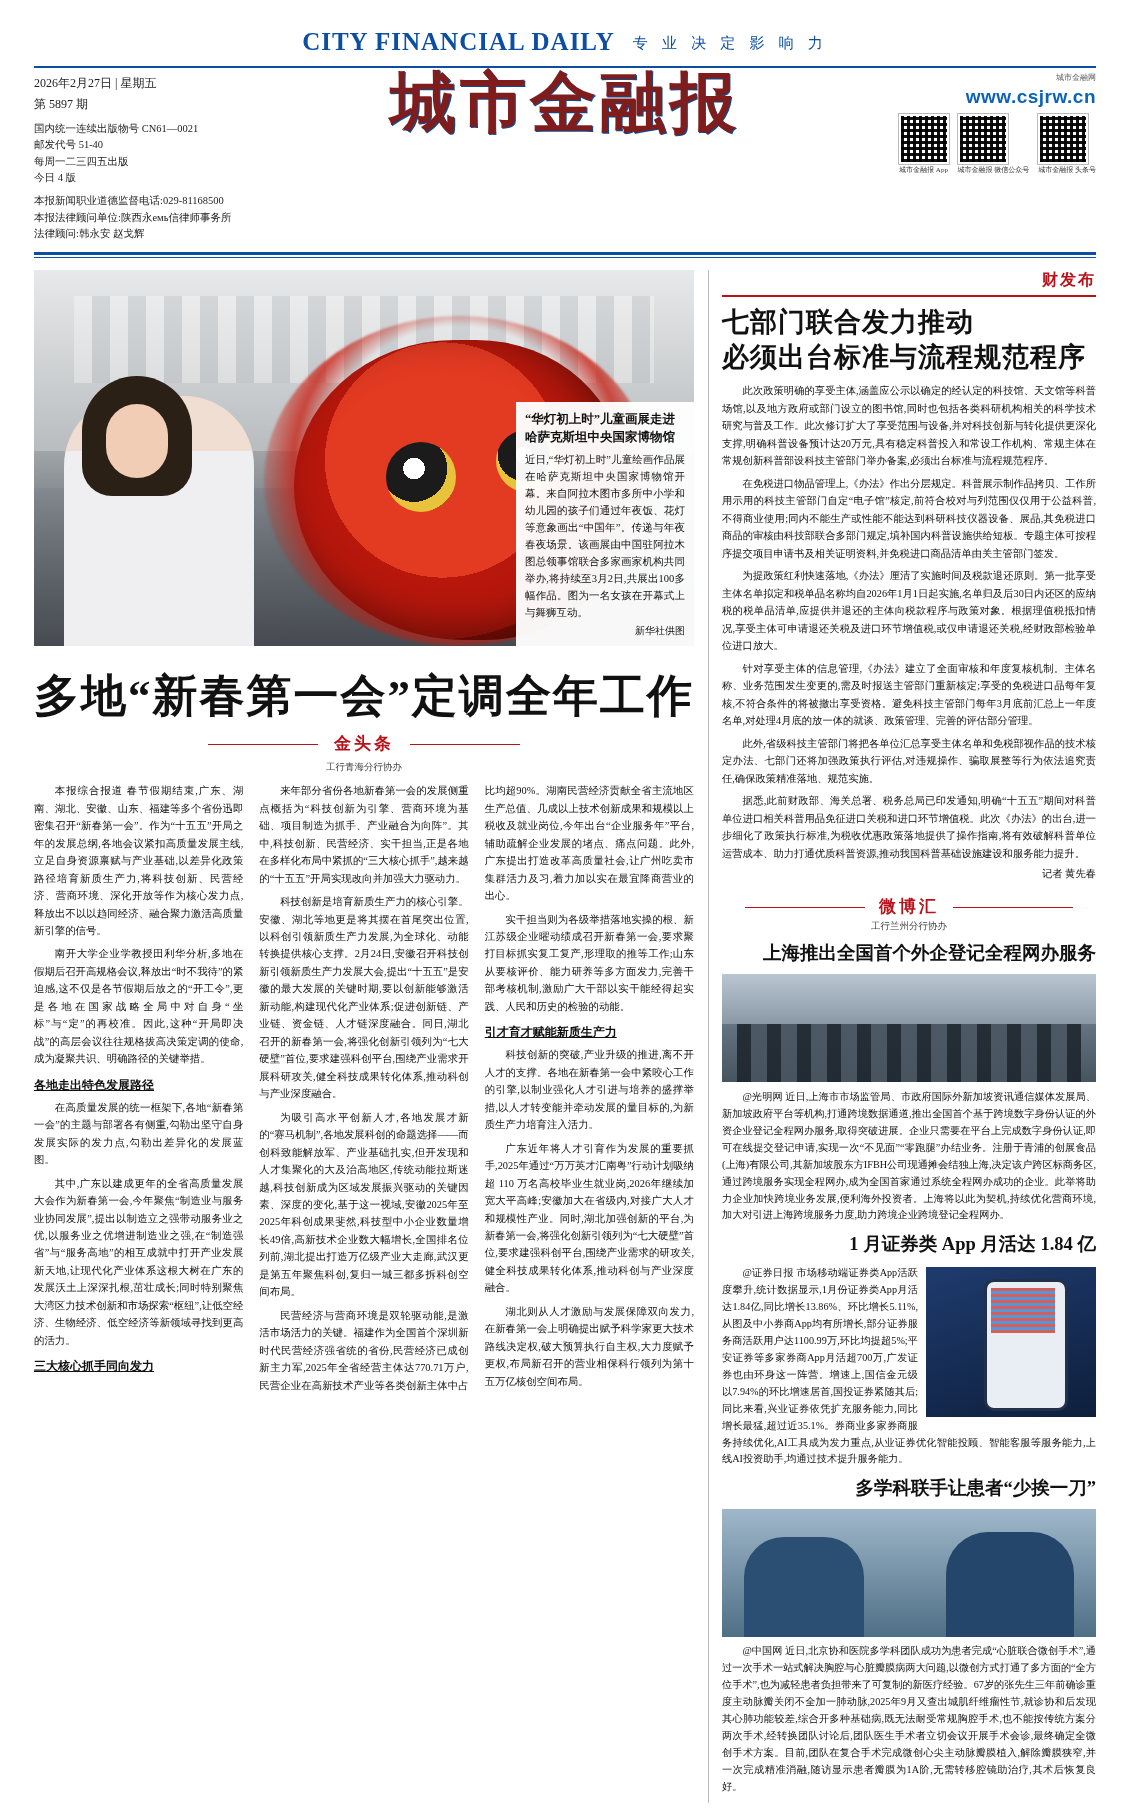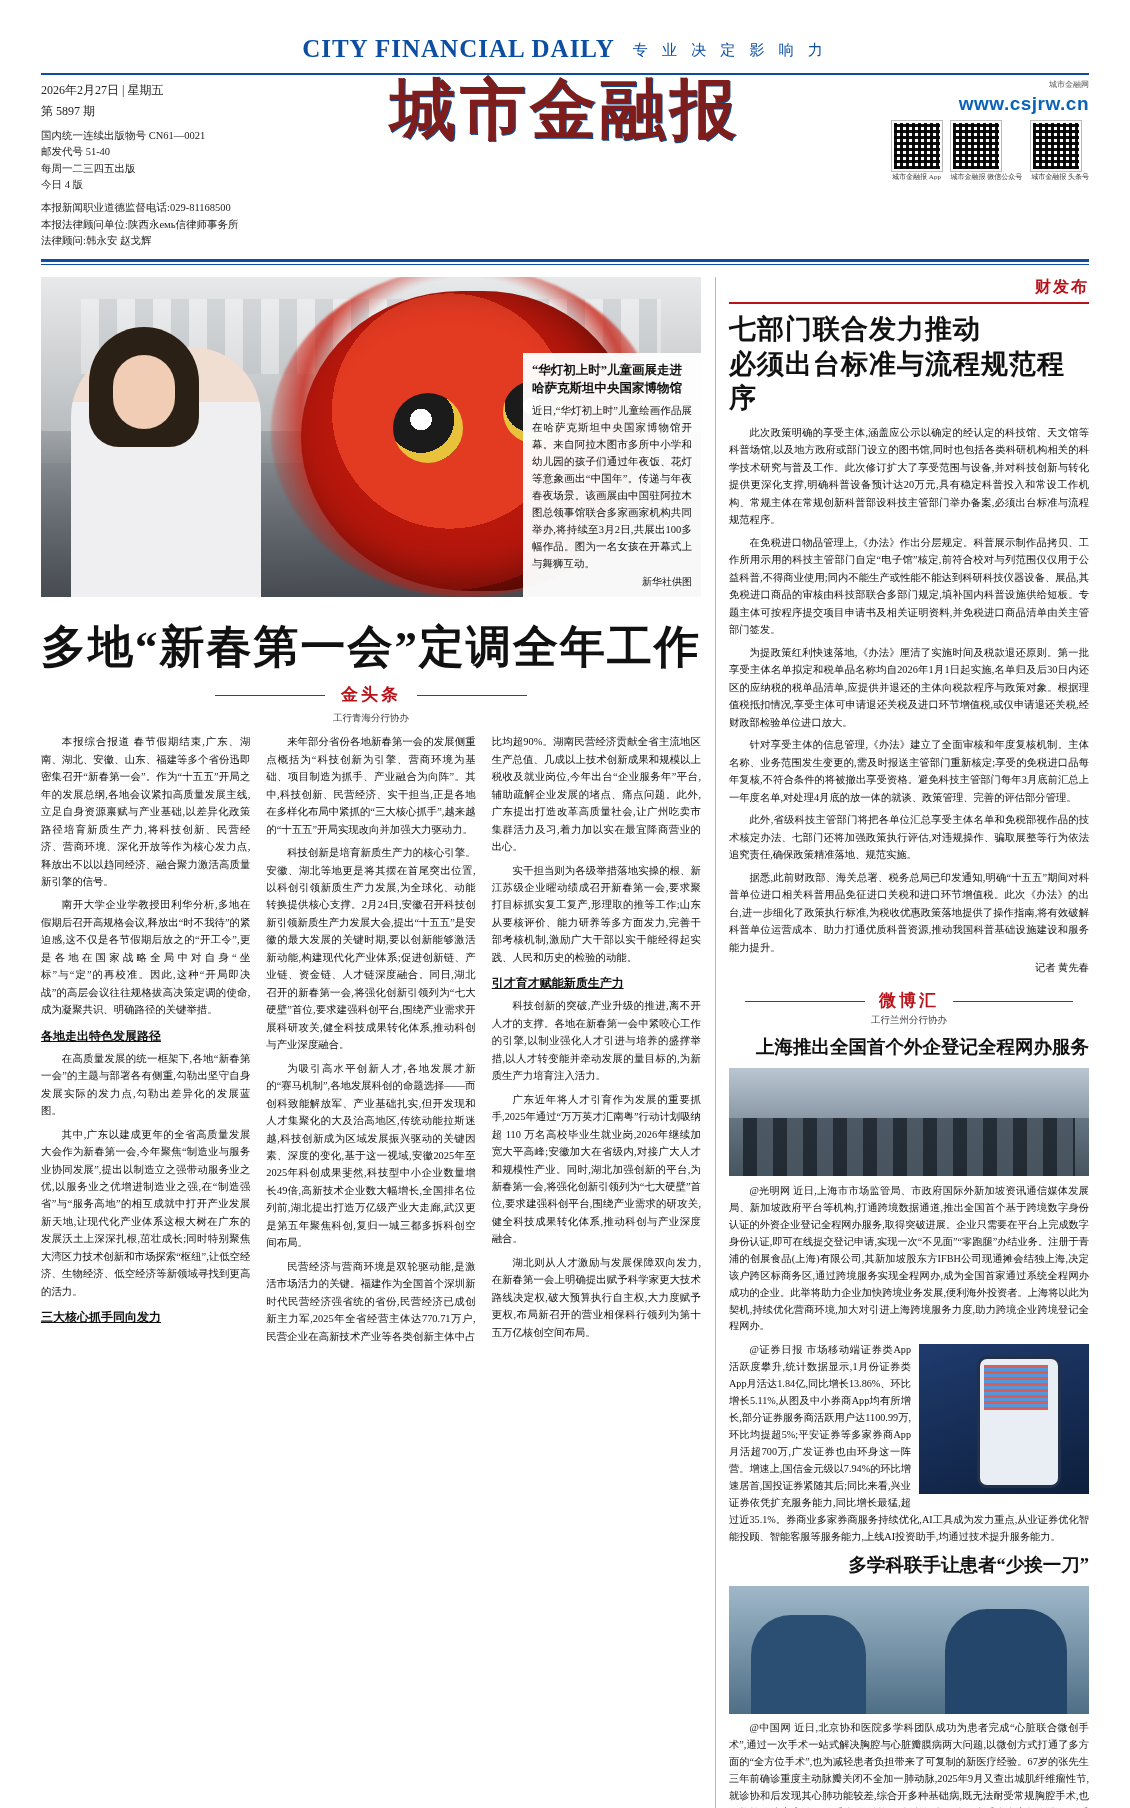--- a/index.html
+++ b/index.html
@@ -1,17 +1,17 @@
 <!DOCTYPE html>
 <html><head>
 <meta charset="utf-8">
 <style>
   html,body{margin:0;padding:0;background:#ffffff;}
   body{width:1130px;height:1808px;font-family:"Liberation Serif",serif;color:#111;}
-  .page{position:relative;width:1130px;height:1808px;background:#fff;padding:7px;box-sizing:border-box;}
+  .page{position:relative;width:1130px;height:1808px;background:#fff;padding:0;box-sizing:border-box;}
 
   
   .masthead{position:relative;padding:28px 34px 0 34px;}
   .mast-top{display:flex;align-items:flex-start;justify-content:center;position:relative;height:34px;}
   .mast-eng{font-family:"Liberation Serif",serif;font-size:25px;letter-spacing:1px;color:#0b4ea2;font-weight:700;}
   .mast-slogan{font-family:Liberation Sans, sans-serif;font-size:15px;color:#0b4ea2;letter-spacing:5px;margin-left:18px;padding-top:6px;}
   .mast-rule{border-top:2px solid #0b4ea2;margin:4px 0 0 0;}
   .mast-body{display:flex;justify-content:space-between;align-items:flex-start;}
   .mast-left{width:250px;font-size:10.5px;line-height:1.55;color:#222;padding-top:6px;}
   .mast-left .dateline{font-size:12px;margin-bottom:2px;}
@@ -32,21 +32,21 @@
   .qr-cap{font-size:7px;color:#333;line-height:1.25;margin-top:2px;}
   .mast-rule2{border-top:3px solid #0b4ea2;margin:10px 34px 0 34px;}
   .mast-rule3{border-top:1px solid #0b4ea2;margin:2px 34px 0 34px;}
 
   
   .content{display:flex;padding:12px 34px 0 34px;gap:14px;}
   .col-left{width:660px;}
   .col-right{width:388px;border-left:1px solid #bbb;padding-left:13px;}
 
   
-  .photo-wrap{position:relative;width:660px;height:320px;overflow:hidden;background:#14b8a6;}
+  .photo-wrap{position:relative;width:660px;height:376px;overflow:hidden;background:#14b8a6;}
   .photo-bg{position:absolute;inset:0;background:
      linear-gradient(175deg,#cfd3d6 0%,#b6bcc0 30%,#9aa1a6 60%,#7d848a 100%);}
   .hall{position:absolute;left:0;top:0;width:100%;height:58%;
      background:linear-gradient(180deg,#e8e9ea 0%,#c9ccce 55%,#aeb3b6 100%);}
   .hall:before{content:"";position:absolute;left:6%;top:12%;width:88%;height:40%;
      background:repeating-linear-gradient(90deg,rgba(255,255,255,.55) 0 18px,rgba(180,186,190,.5) 18px 36px);opacity:.6;}
   .crowd{position:absolute;left:0;bottom:0;width:100%;height:52%;
      background:linear-gradient(180deg,rgba(90,96,102,.25),rgba(60,64,70,.85));}
   .person{position:absolute;left:30px;bottom:0;width:190px;height:250px;
      background:linear-gradient(180deg,#f1ded2 0 22%,#efeff1 22% 100%);border-radius:70px 70px 0 0;}
@@ -230,20 +230,21 @@
 
       <div class="kicker2-wrap">
         <span class="kicker2">微博汇</span>
       </div>
       <div class="kicker2-sub">工行兰州分行协办</div>
 
       <div class="rail-sub">上海推出全国首个外企登记全程网办服务</div>
       <div class="photo-mtg"></div>
       <p style="font-size:10.2px;line-height:1.66;text-align:justify;margin:0 0 7px 0;text-indent:2em;">@光明网  近日,上海市市场监管局、市政府国际外新加坡资讯通信媒体发展局、新加坡政府平台等机构,打通跨境数据通道,推出全国首个基于跨境数字身份认证的外资企业登记全程网办服务,取得突破进展。企业只需要在平台上完成数字身份认证,即可在线提交登记申请,实现一次“不见面”“零跑腿”办结业务。注册于青浦的创展食品(上海)有限公司,其新加坡股东方IFBH公司现通摊会结独上海,决定该户跨区标商务区,通过跨境服务实现全程网办,成为全国首家通过系统全程网办成功的企业。此举将助力企业加快跨境业务发展,便利海外投资者。上海将以此为契机,持续优化营商环境,加大对引进上海跨境服务力度,助力跨境企业跨境登记全程网办。</p>
 
+      <div class="rail-sub">1 月证券类 App 月活达 1.84 亿</div>
       <div class="photo-phone"></div>
       <p style="font-size:10.2px;line-height:1.66;text-align:justify;margin:0 0 7px 0;text-indent:2em;">@证券日报  市场移动端证券类App活跃度攀升,统计数据显示,1月份证券类App月活达1.84亿,同比增长13.86%、环比增长5.11%,从图及中小券商App均有所增长,部分证券服务商活跃用户达1100.99万,环比均提超5%;平安证券等多家券商App月活超700万,广发证券也由环身这一阵营。增速上,国信金元级以7.94%的环比增速居首,国投证券紧随其后;同比来看,兴业证券依凭扩充服务能力,同比增长最猛,超过近35.1%。券商业多家券商服务持续优化,AI工具成为发力重点,从业证券优化智能投顾、智能客服等服务能力,上线AI投资助手,均通过技术提升服务能力。</p>
 
       <div class="rail-sub">多学科联手让患者“少挨一刀”</div>
       <div class="photo-surg"></div>
       <p style="font-size:10.2px;line-height:1.66;text-align:justify;margin:0 0 7px 0;text-indent:2em;">@中国网  近日,北京协和医院多学科团队成功为患者完成“心脏联合微创手术”,通过一次手术一站式解决胸腔与心脏瓣膜病两大问题,以微创方式打通了多方面的“全方位手术”,也为减轻患者负担带来了可复制的新医疗经验。67岁的张先生三年前确诊重度主动脉瓣关闭不全加一肺动脉,2025年9月又查出城肌纤维瘤性节,就诊协和后发现其心肺功能较差,综合开多种基础病,既无法耐受常规胸腔手术,也不能按传统方案分两次手术,经转换团队讨论后,团队医生手术者立切会议开展手术会诊,最终确定全微创手术方案。目前,团队在复合手术完成微创心尖主动脉瓣膜植入,解除瓣膜狭窄,并一次完成精准消融,随访显示患者瓣膜为1A阶,无需转移腔镜助治疗,其术后恢复良好。</p>
     </div>
   </div>
 
 </div>

